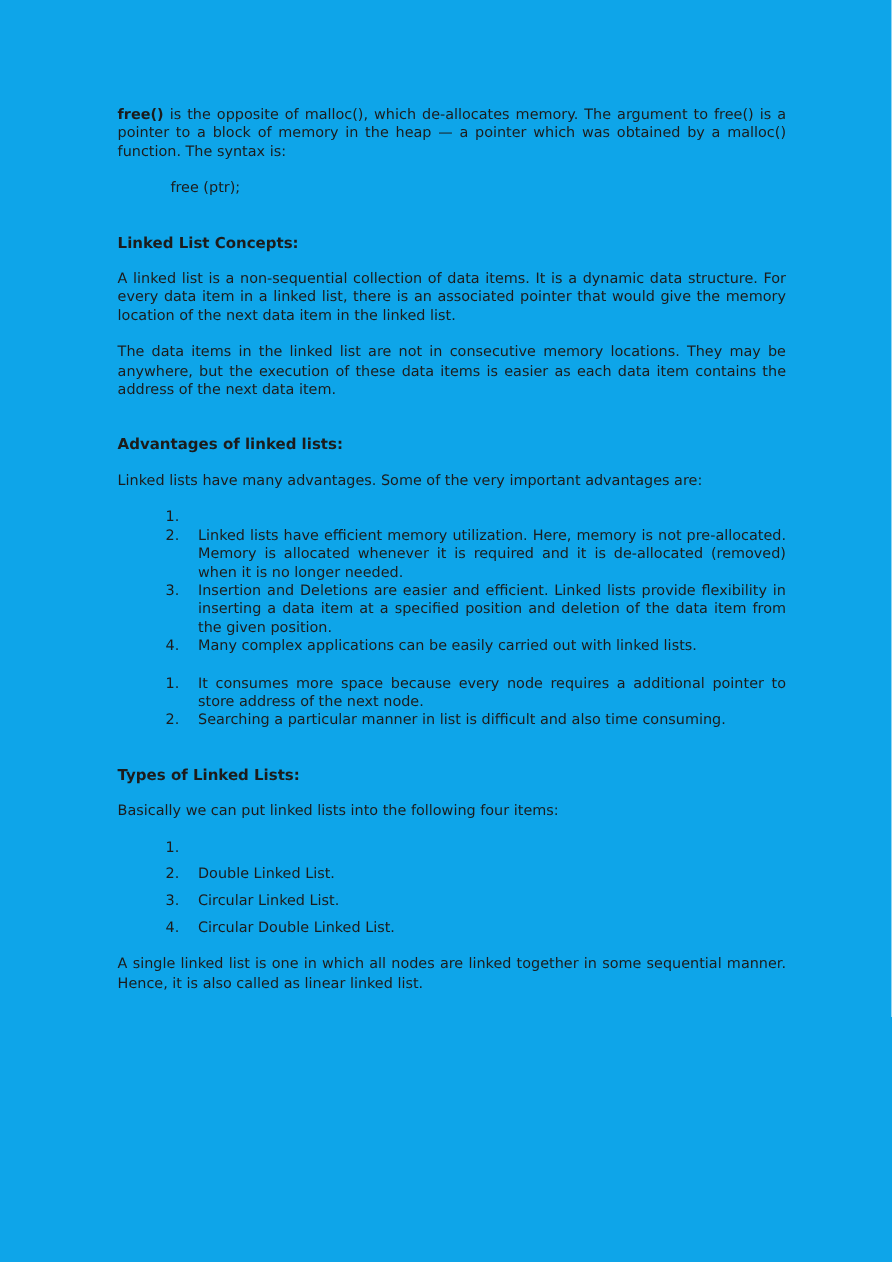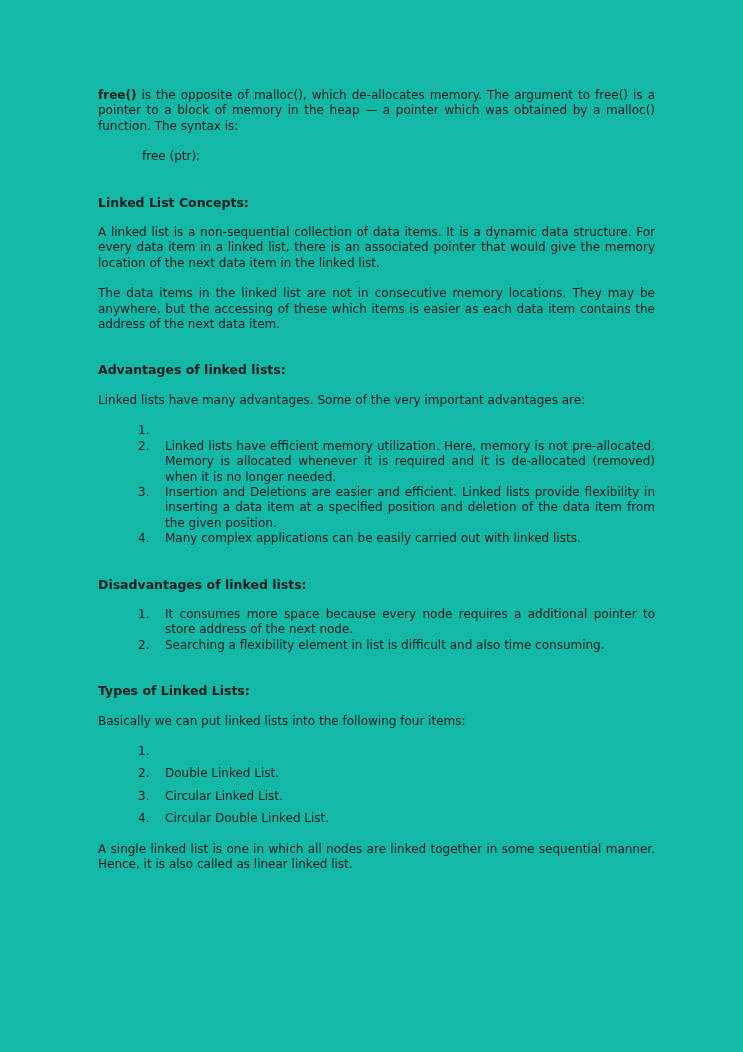--- a/index.html
+++ b/index.html
@@ -5,21 +5,21 @@
   html, body {
     margin: 0;
     padding: 0;
     background: #ffffff;
   }
   .page {
     position: relative;
     width: 743px;
     height: 1052px;
     box-sizing: border-box;
-    background: #14b8a6;
+    background: #0ea5e9;
     color: #1c1c1c;
     padding: 88px 88px 0 98px;
     font-family: "DejaVu Sans", "Liberation Sans", sans-serif;
     font-size: 12px;
     line-height: 15.4px;
     overflow: hidden;
   }
   p { margin: 0 0 15px 0; }
   .just { text-align: justify; }
   .bold { font-weight: bold; }
@@ -58,21 +58,21 @@
 
 <div class="page">
 
   <p class="just"><span class="bold">free()</span><span> is the opposite of malloc(), which de-allocates memory. The argument to free() is a pointer to a block of memory in the heap — a pointer which was obtained by a malloc() function. The syntax is:</span></p>
 
   <p class="code-line">free (ptr);</p>
 
 
   <h3>Linked List Concepts:</h3>
   <p class="just">A linked list is a non-sequential collection of data items. It is a dynamic data structure. For every data item in a linked list, there is an associated pointer that would give the memory location of the next data item in the linked list.</p>
-  <p class="just">The data items in the linked list are not in consecutive memory locations. They may be anywhere, but the accessing of these which items is easier as each data item contains the address of the next data item.</p>
+  <p class="just">The data items in the linked list are not in consecutive memory locations. They may be anywhere, but the execution of these data items is easier as each data item contains the address of the next data item.</p>
 
   <h3>Advantages of linked lists:</h3>
   <p class="just">Linked lists have many advantages. Some of the very important advantages are:</p>
   <ol class="plain">
     <li>
       <span class="li-num">1.</span>
     </li>
     <li>
       <span class="li-num">2.</span>
       <span class="li-text">Linked lists have efficient memory utilization. Here, memory is not pre-allocated. Memory is allocated whenever it is required and it is de-allocated (removed) when it is no longer needed.</span>
@@ -80,29 +80,28 @@
     <li>
       <span class="li-num">3.</span>
       <span class="li-text">Insertion and Deletions are easier and efficient. Linked lists provide flexibility in inserting a data item at a specified position and deletion of the data item from the given position.</span>
     </li>
     <li>
       <span class="li-num">4.</span>
       <span class="li-text">Many complex applications can be easily carried out with linked lists.</span>
     </li>
   </ol>
 
-  <h3>Disadvantages of linked lists:</h3>
   <ol class="plain">
     <li>
       <span class="li-num">1.</span>
       <span class="li-text">It consumes more space because every node requires a additional pointer to store address of the next node.</span>
     </li>
     <li>
       <span class="li-num">2.</span>
-      <span class="li-text">Searching a flexibility element in list is difficult and also time consuming.</span>
+      <span class="li-text">Searching a particular manner in list is difficult and also time consuming.</span>
     </li>
   </ol>
 
   <h3>Types of Linked Lists:</h3>
   <p>Basically we can put linked lists into the following four items:</p>
   <ol class="plain types">
     <li>
       <span class="li-num">1.</span>
     </li>
     <li>

